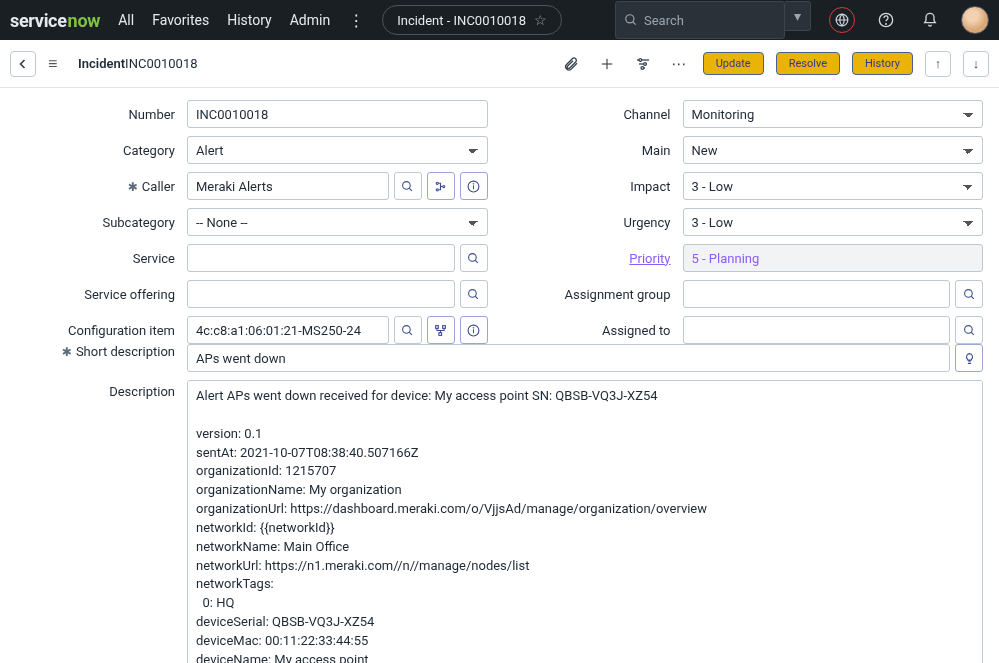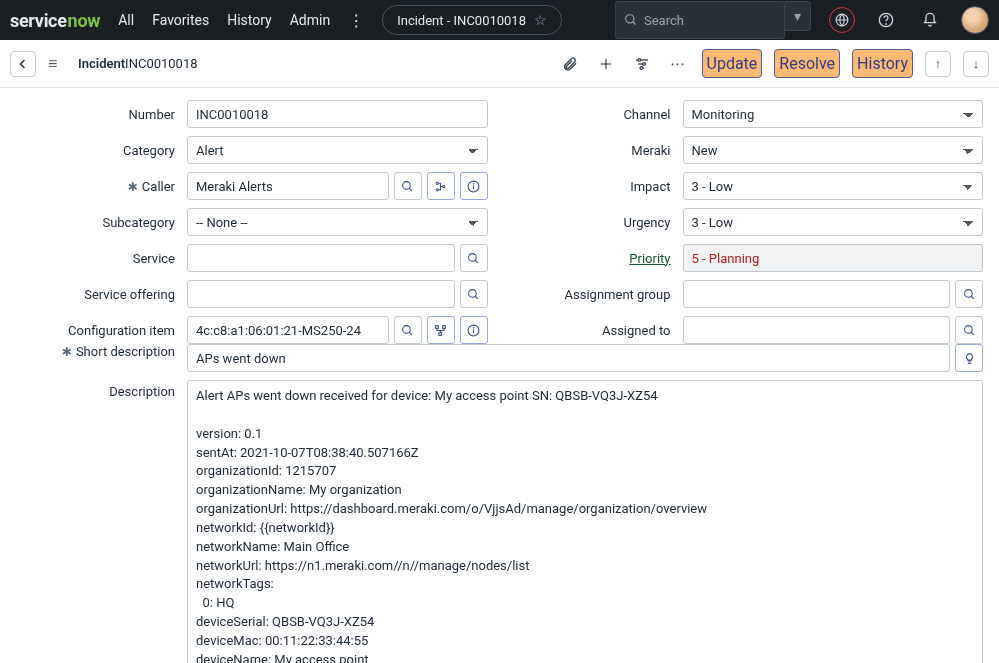--- a/index.html
+++ b/index.html
@@ -22,34 +22,34 @@
 
   
   .rec-bar { display:flex;align-items:center;height:48px;border-bottom:1px solid #e0e4e8;padding:0 10px;gap:12px; }
   .back-btn { width:26px;height:26px;border:1px solid #c2cad1;border-radius:4px;display:flex;align-items:center;justify-content:center;cursor:pointer;color:#2a3640; }
   .menu-lines { width:18px;cursor:pointer;color:#556;font-size:16px; }
   .rec-title { display:flex;flex-direction:row;line-height:1.2; }
   .rec-title .t1 { font-size:13px;font-weight:600; }
   .rec-title .t2 { font-size:13px;font-weight:400; }
   .rec-spacer { flex:1; }
   .rec-icon { width:24px;display:flex;justify-content:center;cursor:pointer;color:#3a4550;font-size:15px; }
-  .btn { border:1px solid #4f5d97;color:#2e3c84;background:#fdba74;border-radius:4px;padding:4px 4px;font-size:16px;cursor:pointer; }
+  .btn { border:1px solid #4f5d97;color:#2e3c84;background:#eab308;border-radius:4px;padding:4px 12px;font-size:11px;cursor:pointer; }
   .arrow-btn { width:26px;height:26px;border:1px solid #c2cad1;border-radius:4px;display:flex;align-items:center;justify-content:center;cursor:pointer;color:#3a4550;font-size:13px; }
 
   
   .form { padding: 12px 16px 0 16px; display:flex; gap: 24px; }
   .col { flex:1; display:flex; flex-direction:column; gap:8px; }
   .row { display:flex; align-items:center; gap:6px; min-height:28px; }
   .lbl { flex: 0 0 165px; text-align:right; font-size:13px; color:#1f2a37; padding-right:6px; }
   .lbl .req { color:#5b6b7b; font-size:12px; margin-right:4px; }
-  .lbl a { color:#14532d; text-decoration:underline; cursor:pointer; }
+  .lbl a { color:#8b5cf6; text-decoration:underline; cursor:pointer; }
   .fld { flex:1; display:flex; gap:5px; }
   .input, .select, .readonly { border:1px solid #bfc7cf;border-radius:3px;height:28px;padding:0 8px;font-size:13px;width:100%;background:#fff;color:#1f2a37; }
   .select { appearance:none; background-image: linear-gradient(45deg, transparent 50%, #555 50%), linear-gradient(135deg, #555 50%, transparent 50%); background-position: calc(100% - 14px) 12px, calc(100% - 9px) 12px; background-size: 5px 5px, 5px 5px; background-repeat:no-repeat; }
-  .readonly { background:#f1f3f5; color:#b91c1c; display:flex;align-items:center; }
+  .readonly { background:#f1f3f5; color:#8b5cf6; display:flex;align-items:center; }
   .mini { width:28px;height:28px;border:1px solid #bfc7cf;border-radius:3px;display:flex;align-items:center;justify-content:center;cursor:pointer;color:#3b4c8f;font-size:13px;flex-shrink:0; }
   .mini.det { border-color:#9aa5d8; }
 
   
   .full { padding: 0 16px 10px 16px; display:flex;flex-direction:column;gap:8px; }
   .full .row { align-items:flex-start; }
   .textarea { border:1px solid #bfc7cf;border-radius:3px;padding:6px 8px;font-size:13px;width:100%;background:#fff;color:#1f2a37;font-family:inherit;line-height:1.45;white-space:pre-wrap;overflow-y:auto; height:320px; resize:none; }
 
   svg { display:block; }
 </style>
@@ -249,21 +249,21 @@
   </div>
 
   <div class="col">
     <div class="row">
       <div class="lbl">Channel</div>
       <div class="fld">
           <select class="select"><option>Monitoring</option></select>
         </div>
     </div>
     <div class="row">
-      <div class="lbl">Meraki</div>
+      <div class="lbl">Main</div>
       <div class="fld">
           <select class="select"><option>New</option></select>
         </div>
     </div>
     <div class="row">
       <div class="lbl">Impact</div>
       <div class="fld">
           <select class="select"><option>3 - Low</option></select>
         </div>
     </div>

